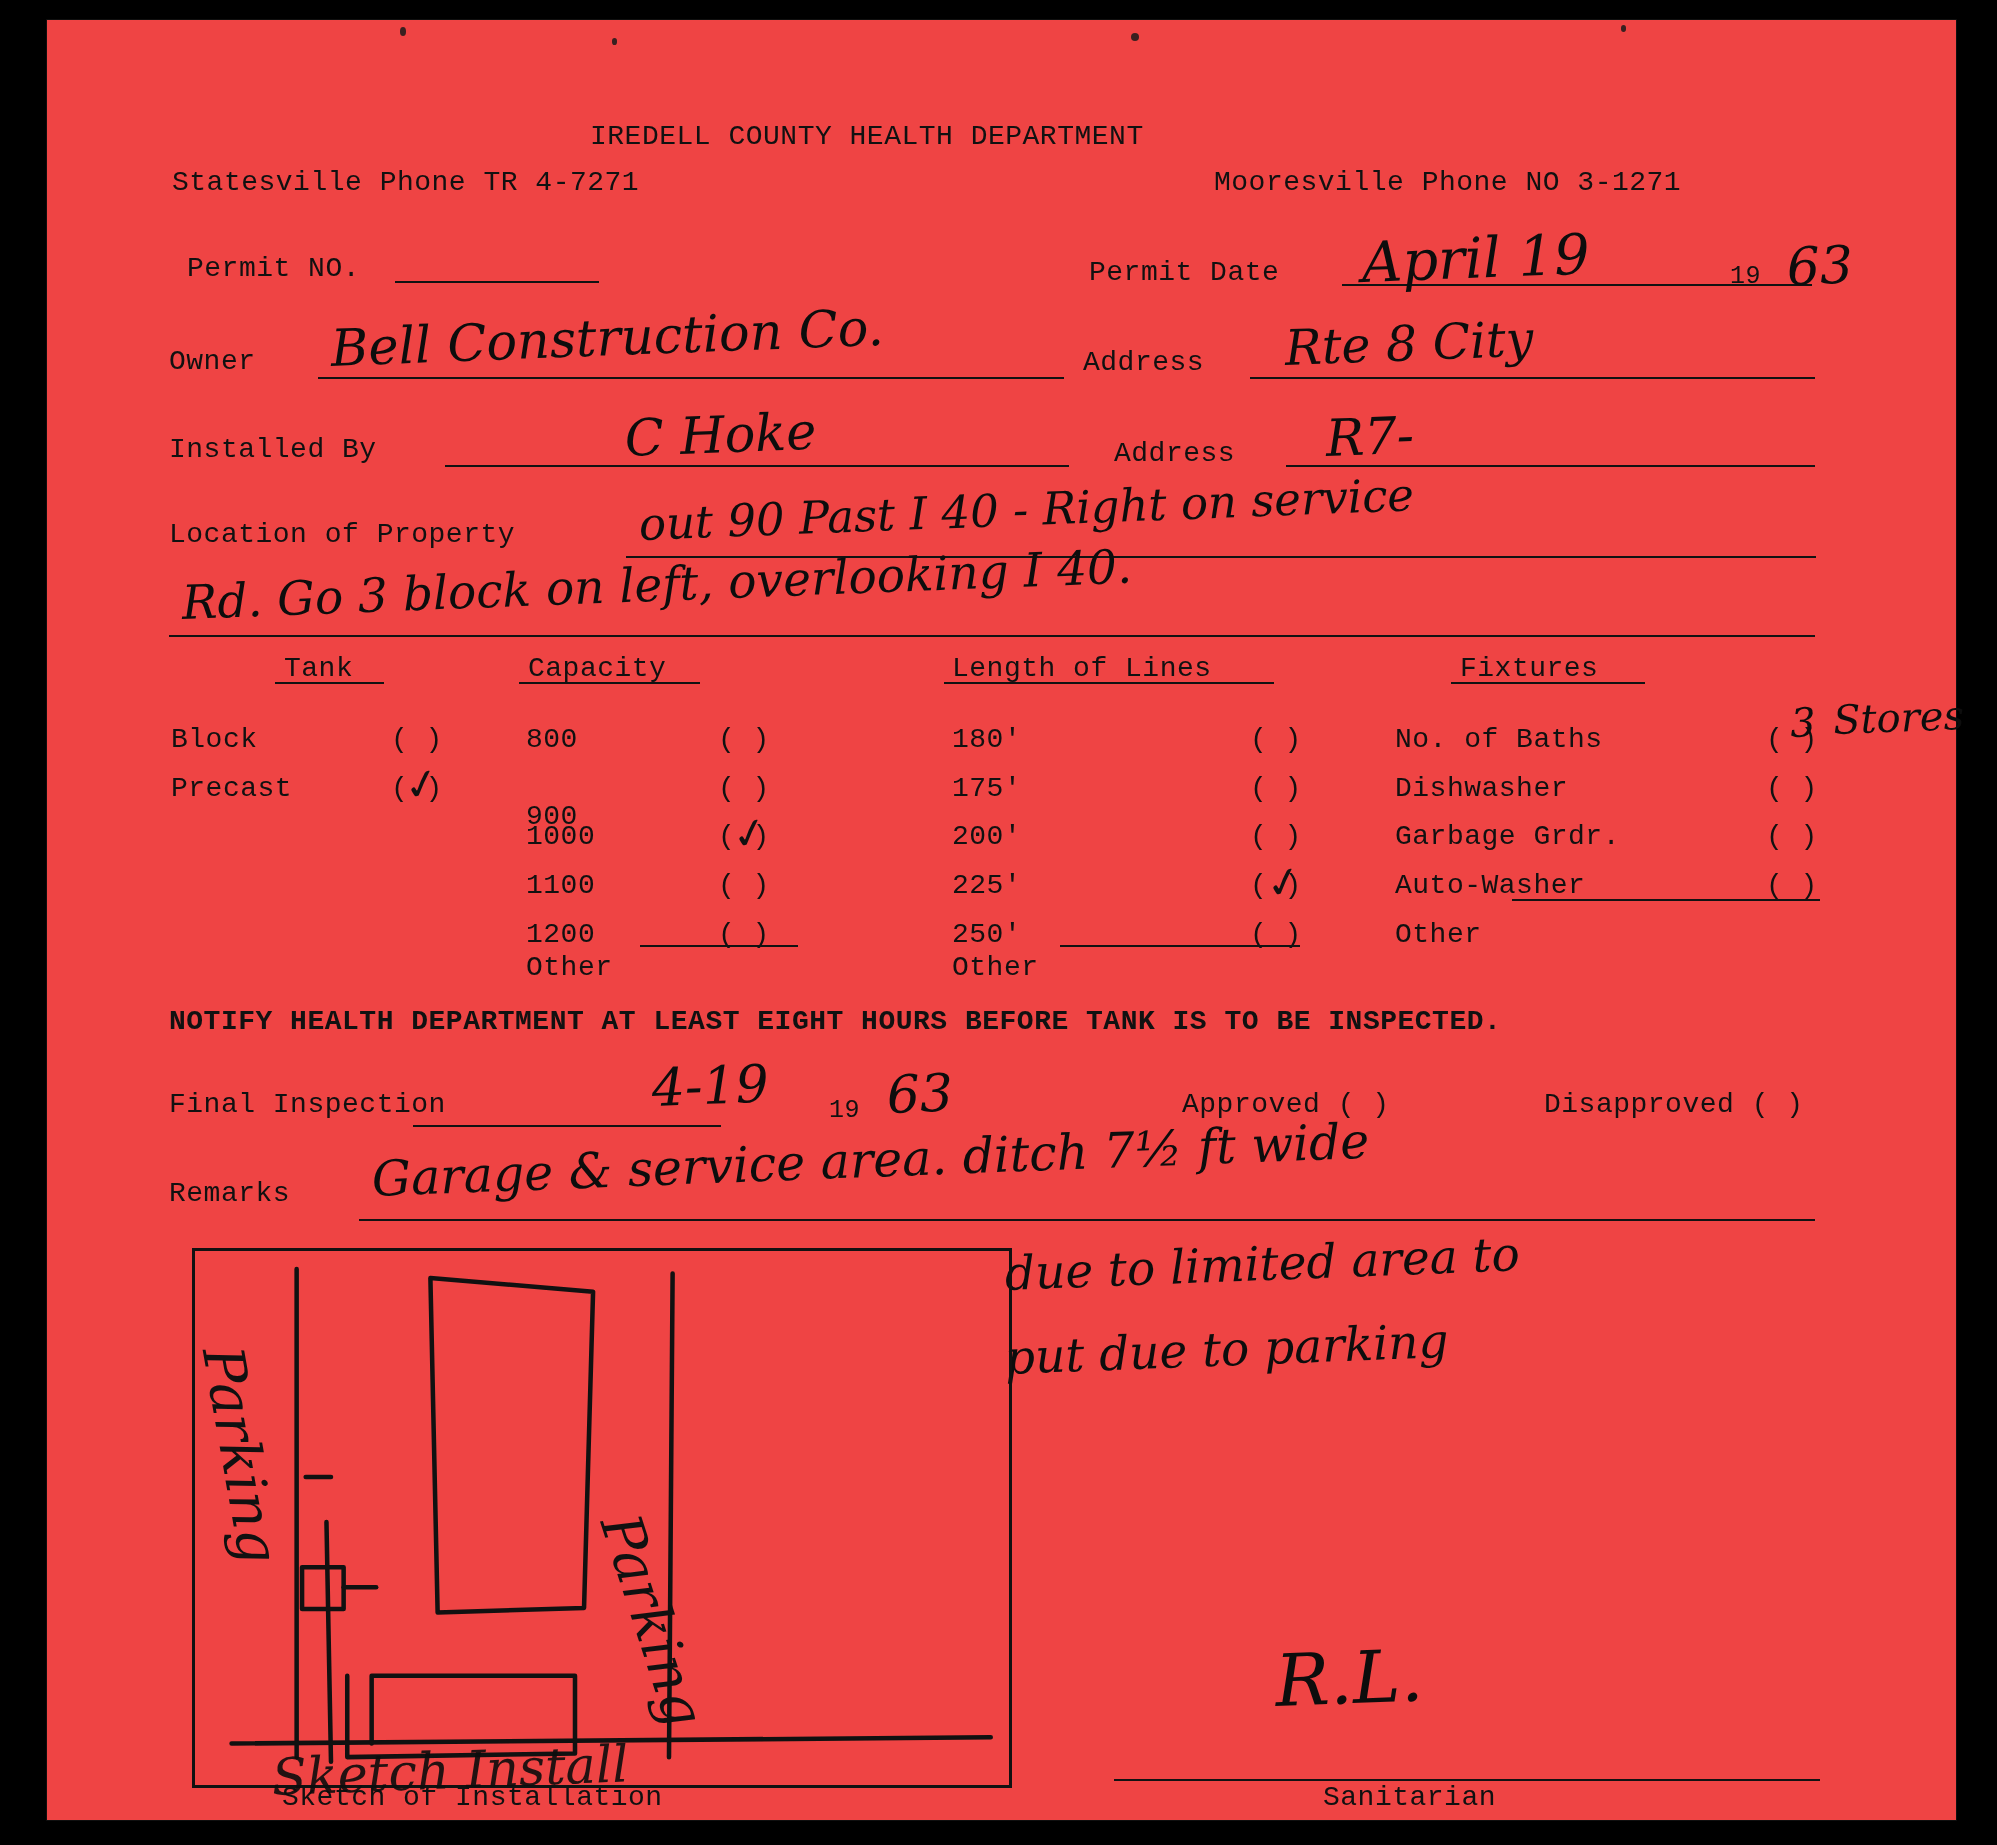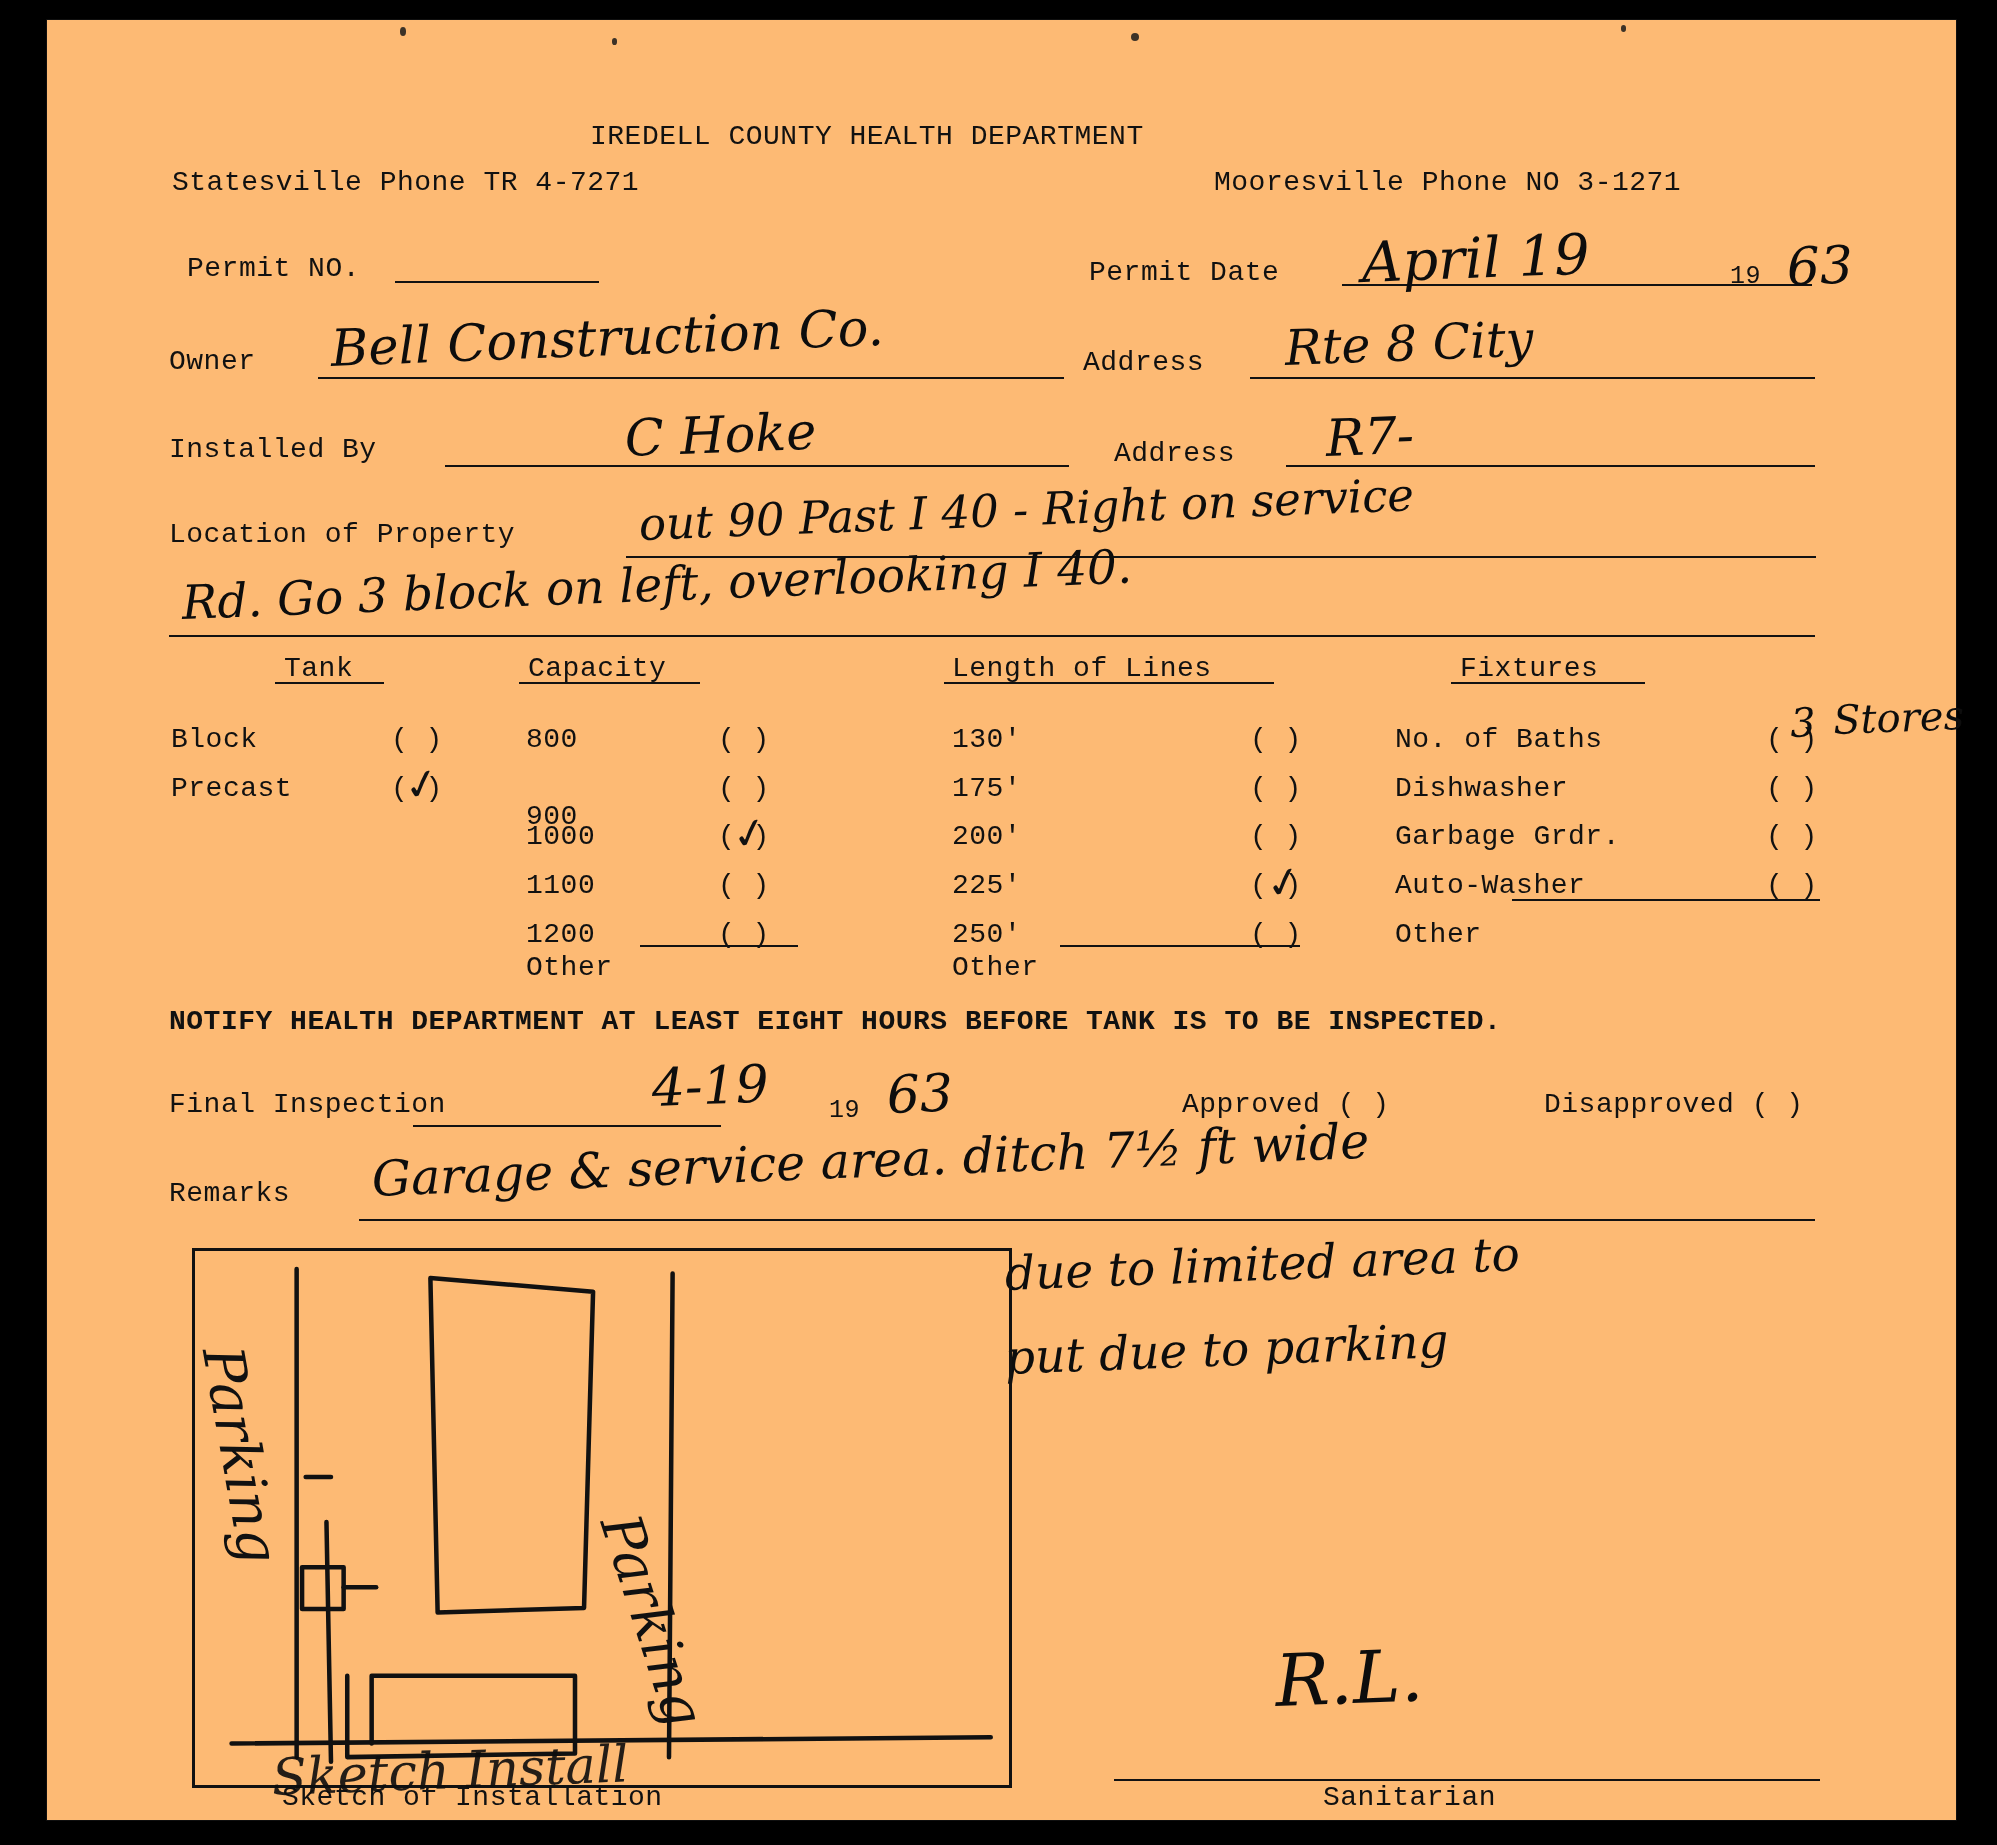--- a/index.html
+++ b/index.html
@@ -12,21 +12,21 @@
     height: 1845px;
     overflow: hidden;
     font-family: "Liberation Mono", monospace;
   }
   .page {
     position: absolute;
     left: 47px;
     top: 20px;
     width: 1909px;
     height: 1800px;
-    background: #fdba74;
+    background: #ef4444;
     box-shadow: 0 0 0 0.9px #111;
   }
   .specks {
     position: absolute;
     background: #1a1a1a;
     border-radius: 50%;
     opacity: 0.85;
   }
   .form {
     position: absolute;
@@ -217,21 +217,21 @@
     <div class="typed row-cap" style="top:801px;">1000</div>
     <div class="typed row-cap-paren" style="top:801px;">(  )</div>
     <div class="check" style="left:685px;top:789px;">✓</div>
     <div class="typed row-cap" style="top:850px;">1100</div>
     <div class="typed row-cap-paren" style="top:850px;">(  )</div>
     <div class="typed row-cap" style="top:899px;">1200</div>
     <div class="typed row-cap-paren" style="top:899px;">(  )</div>
     <div class="typed row-cap" style="top:932px;">Other</div>
     <div class="line" id="ln-cap-other"></div>
 
-    <div class="typed row-len" style="top:704px;">130'</div>
+    <div class="typed row-len" style="top:704px;">180'</div>
     <div class="typed row-len-paren" style="top:704px;">(  )</div>
     <div class="typed row-len" style="top:753px;">175'</div>
     <div class="typed row-len-paren" style="top:753px;">(  )</div>
     <div class="typed row-len" style="top:801px;">200'</div>
     <div class="typed row-len-paren" style="top:801px;">(  )</div>
     <div class="typed row-len" style="top:850px;">225'</div>
     <div class="typed row-len-paren" style="top:850px;">(  )</div>
     <div class="check" style="left:1219px;top:838px;">✓</div>
     <div class="typed row-len" style="top:899px;">250'</div>
     <div class="typed row-len-paren" style="top:899px;">(  )</div>

